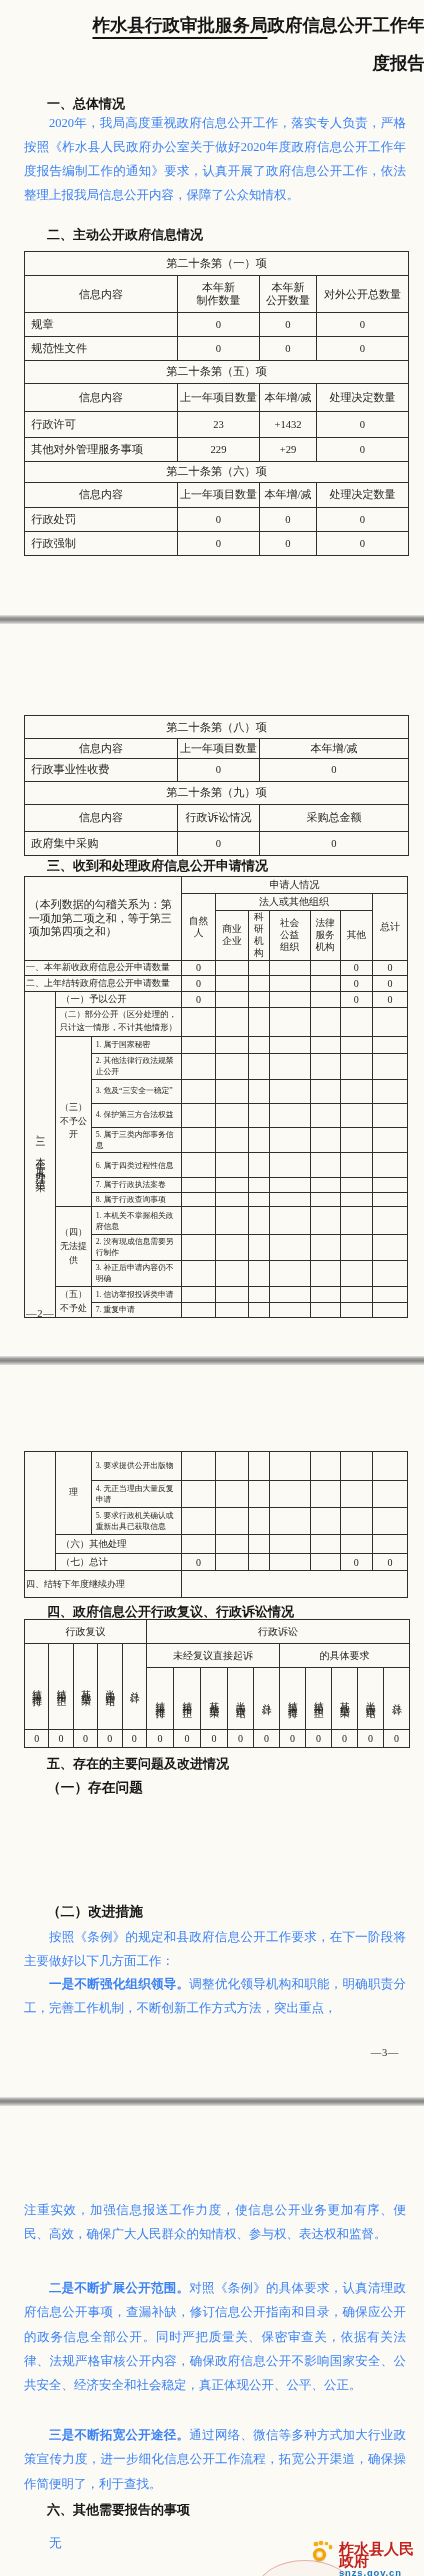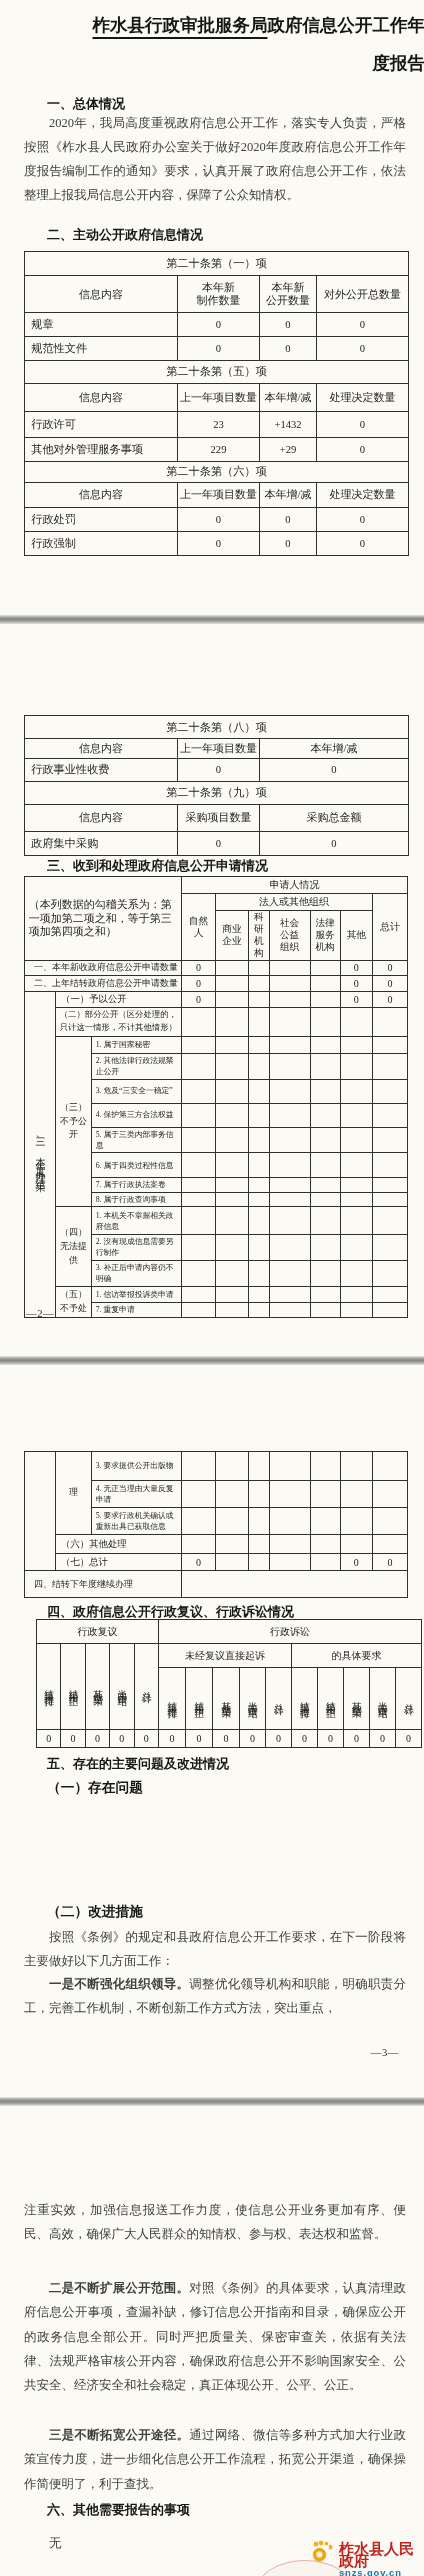--- a/index.html
+++ b/index.html
@@ -27,40 +27,40 @@
     font-size:17.5px; font-weight:bold; line-height:38px; color:#151515;
   }
   .u { text-decoration:underline; text-underline-offset:5.6px; text-decoration-thickness:1.6px; }
   .h-sec {
     font-family:"Liberation Sans","DejaVu Sans",sans-serif;
     font-weight:bold; font-size:13px; line-height:25px; color:#181818;
   }
   .h-sub { font-weight:bold; font-size:13.7px; line-height:25px; color:#181818; }
   .body-p {
     left:24px; width:382px; font-size:12.5px; line-height:24px;
-    text-align:justify; color:#404040; margin:0;
+    text-align:justify; color:#3b82f6; margin:0;
   }
   .ind { text-indent:2em; }
   .lead { font-weight:bold; font-family:"Liberation Sans","DejaVu Sans",sans-serif; }
   .pagenum { font-size:10.6px; color:#2a2a2a; letter-spacing:0.6px; }
 
   
   table { border-collapse:collapse; table-layout:fixed; background:transparent; }
   td { border:1.2px solid #2f2f2d; vertical-align:middle; text-align:center;
        font-size:10.6px; color:#1d1d1d; padding:0.6px 1.2px; overflow:hidden; }
   .tt  { font-size:11.2px; }                       
   .th  { font-size:11px; line-height:13px; white-space:pre-line; }
   .lblA{ text-align:left; padding-left:6.2px; font-size:11.2px; }
   .val { font-size:10.6px; }
 
   
   .bt td { font-size:10px; }
   .bt .note { font-size:11px; line-height:13.7px; text-align:left; padding:2.5px 3.7px; }
   .bt .th2  { font-size:9.7px; line-height:12px; white-space:pre-line; }
-  .bt .nwl  { text-align:left; padding-left:9px; font-size:9px; white-space:nowrap; }
+  .bt .nwl  { text-align:left; padding-left:1px; font-size:9px; white-space:nowrap; }
   .bt .lbl  { text-align:left; padding-left:5px; font-size:9.4px; }
   .bt .sm   { text-align:left; padding:1.2px 1.9px 1.2px 3.7px; font-size:7.8px; line-height:11.2px; }
   .bt .xs   { text-align:left; padding:1.2px 1.9px 1.2px 3.7px; font-size:8.4px; line-height:12.5px; }
   .bt .glbl { font-size:9px; line-height:13.7px; padding:1.2px 2.5px; }
   .bt .vert { writing-mode:vertical-rl; text-orientation:upright; letter-spacing:4.4px;
               font-size:10px; padding:3.7px 0; }
   .bt .v    { font-size:10px; }
 
   
   .lt td { font-size:10px; }
@@ -194,21 +194,21 @@
     <tr style="height:23px">
       <td class="lblA">行政事业性收费</td>
       <td class="val">0</td>
       <td class="val">0</td>
     </tr>
     <tr style="height:23px">
           <td colspan="3" class="tt">第二十条第（九）项</td>
         </tr>
     <tr style="height:27px">
       <td class="th">信息内容</td>
-      <td class="th">采购项目数量</td>
+      <td class="th">行政诉讼情况</td>
       <td class="th">采购总金额</td>
     </tr>
     <tr style="height:24px">
       <td class="lblA">政府集中采购</td>
       <td class="val">0</td>
       <td class="val">0</td>
     </tr>
   </tbody>
     </table>
 
@@ -501,21 +501,21 @@
     </tr>
     <tr style="height:27px">
       <td colspan="3" class="nwl">四、结转下年度继续办理</td>
       <td colspan="7"></td>
     </tr>
   </tbody>
     </table>
 
   <div class="abs h-sec" style="top:234px;left:47px;">四、政府信息公开行政复议、行政诉讼情况</div>
 
-  <table class="abs lt" style="top:254px;left:36px;width:384px;">
+  <table class="abs lt" style="top:254px;left:24px;width:384px;">
     <colgroup>
         <col style="width:24.4px">
         <col style="width:24.4px">
         <col style="width:24.4px">
         <col style="width:24.4px">
         <col style="width:24.4px">
         <col style="width:27px">
         <col style="width:27px">
         <col style="width:27px">
         <col style="width:26px">

